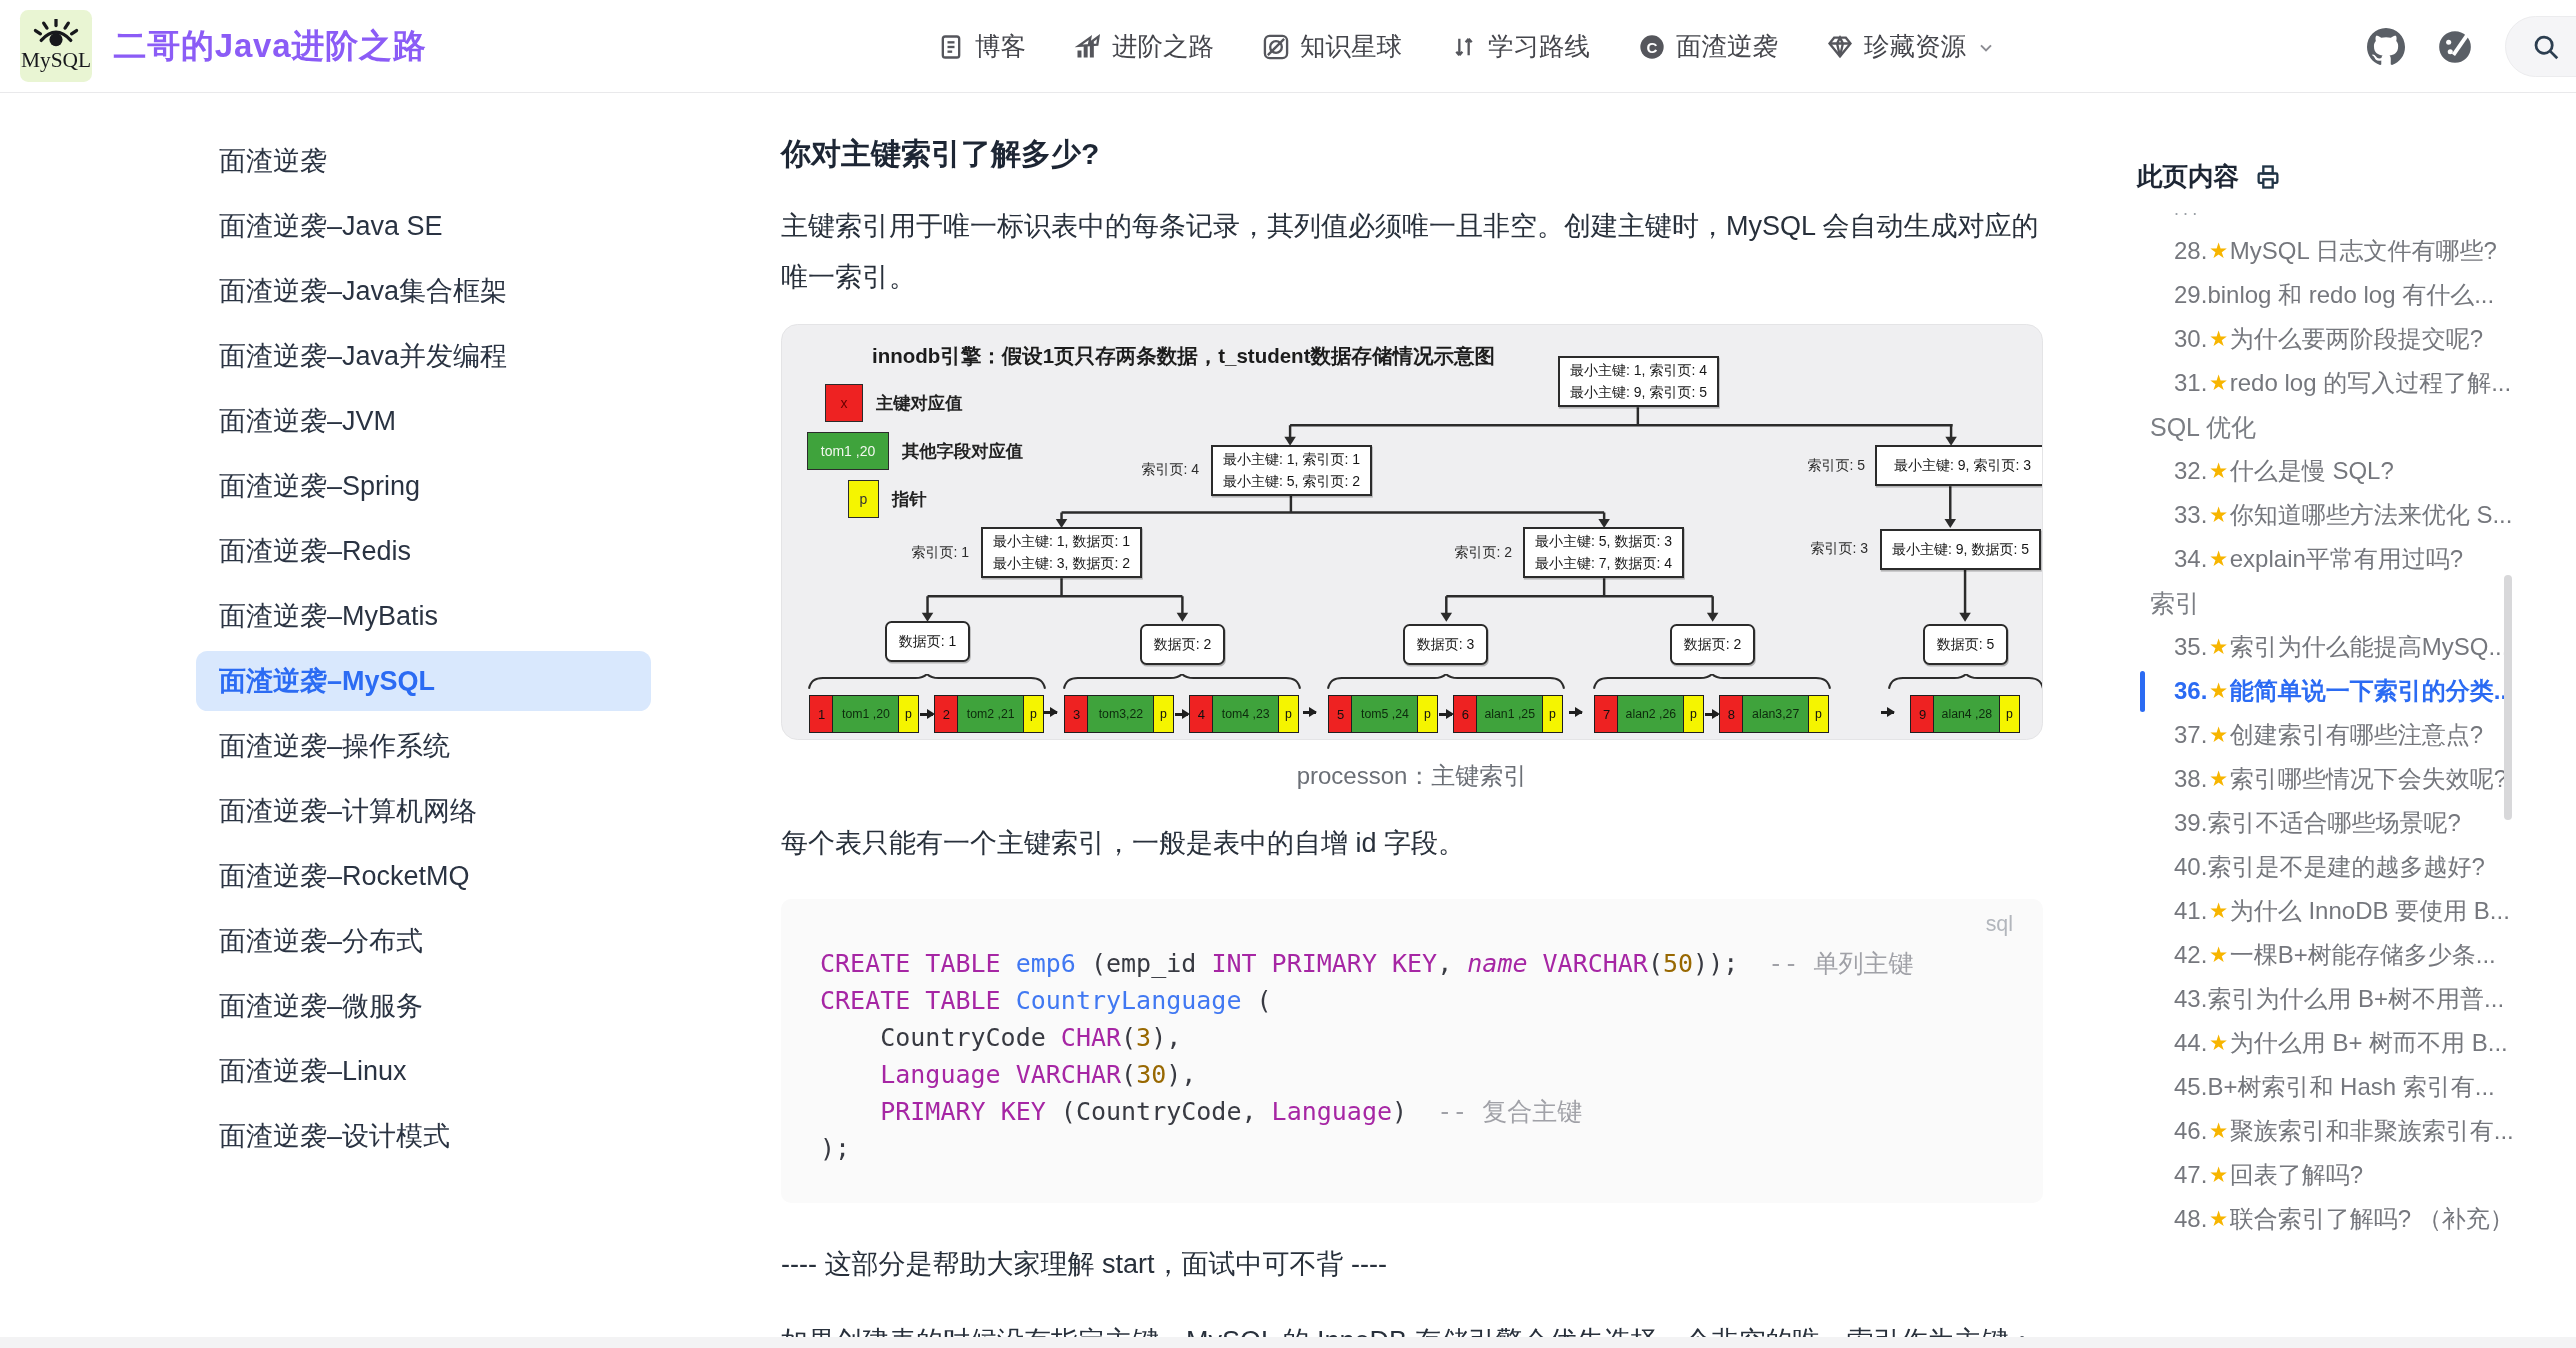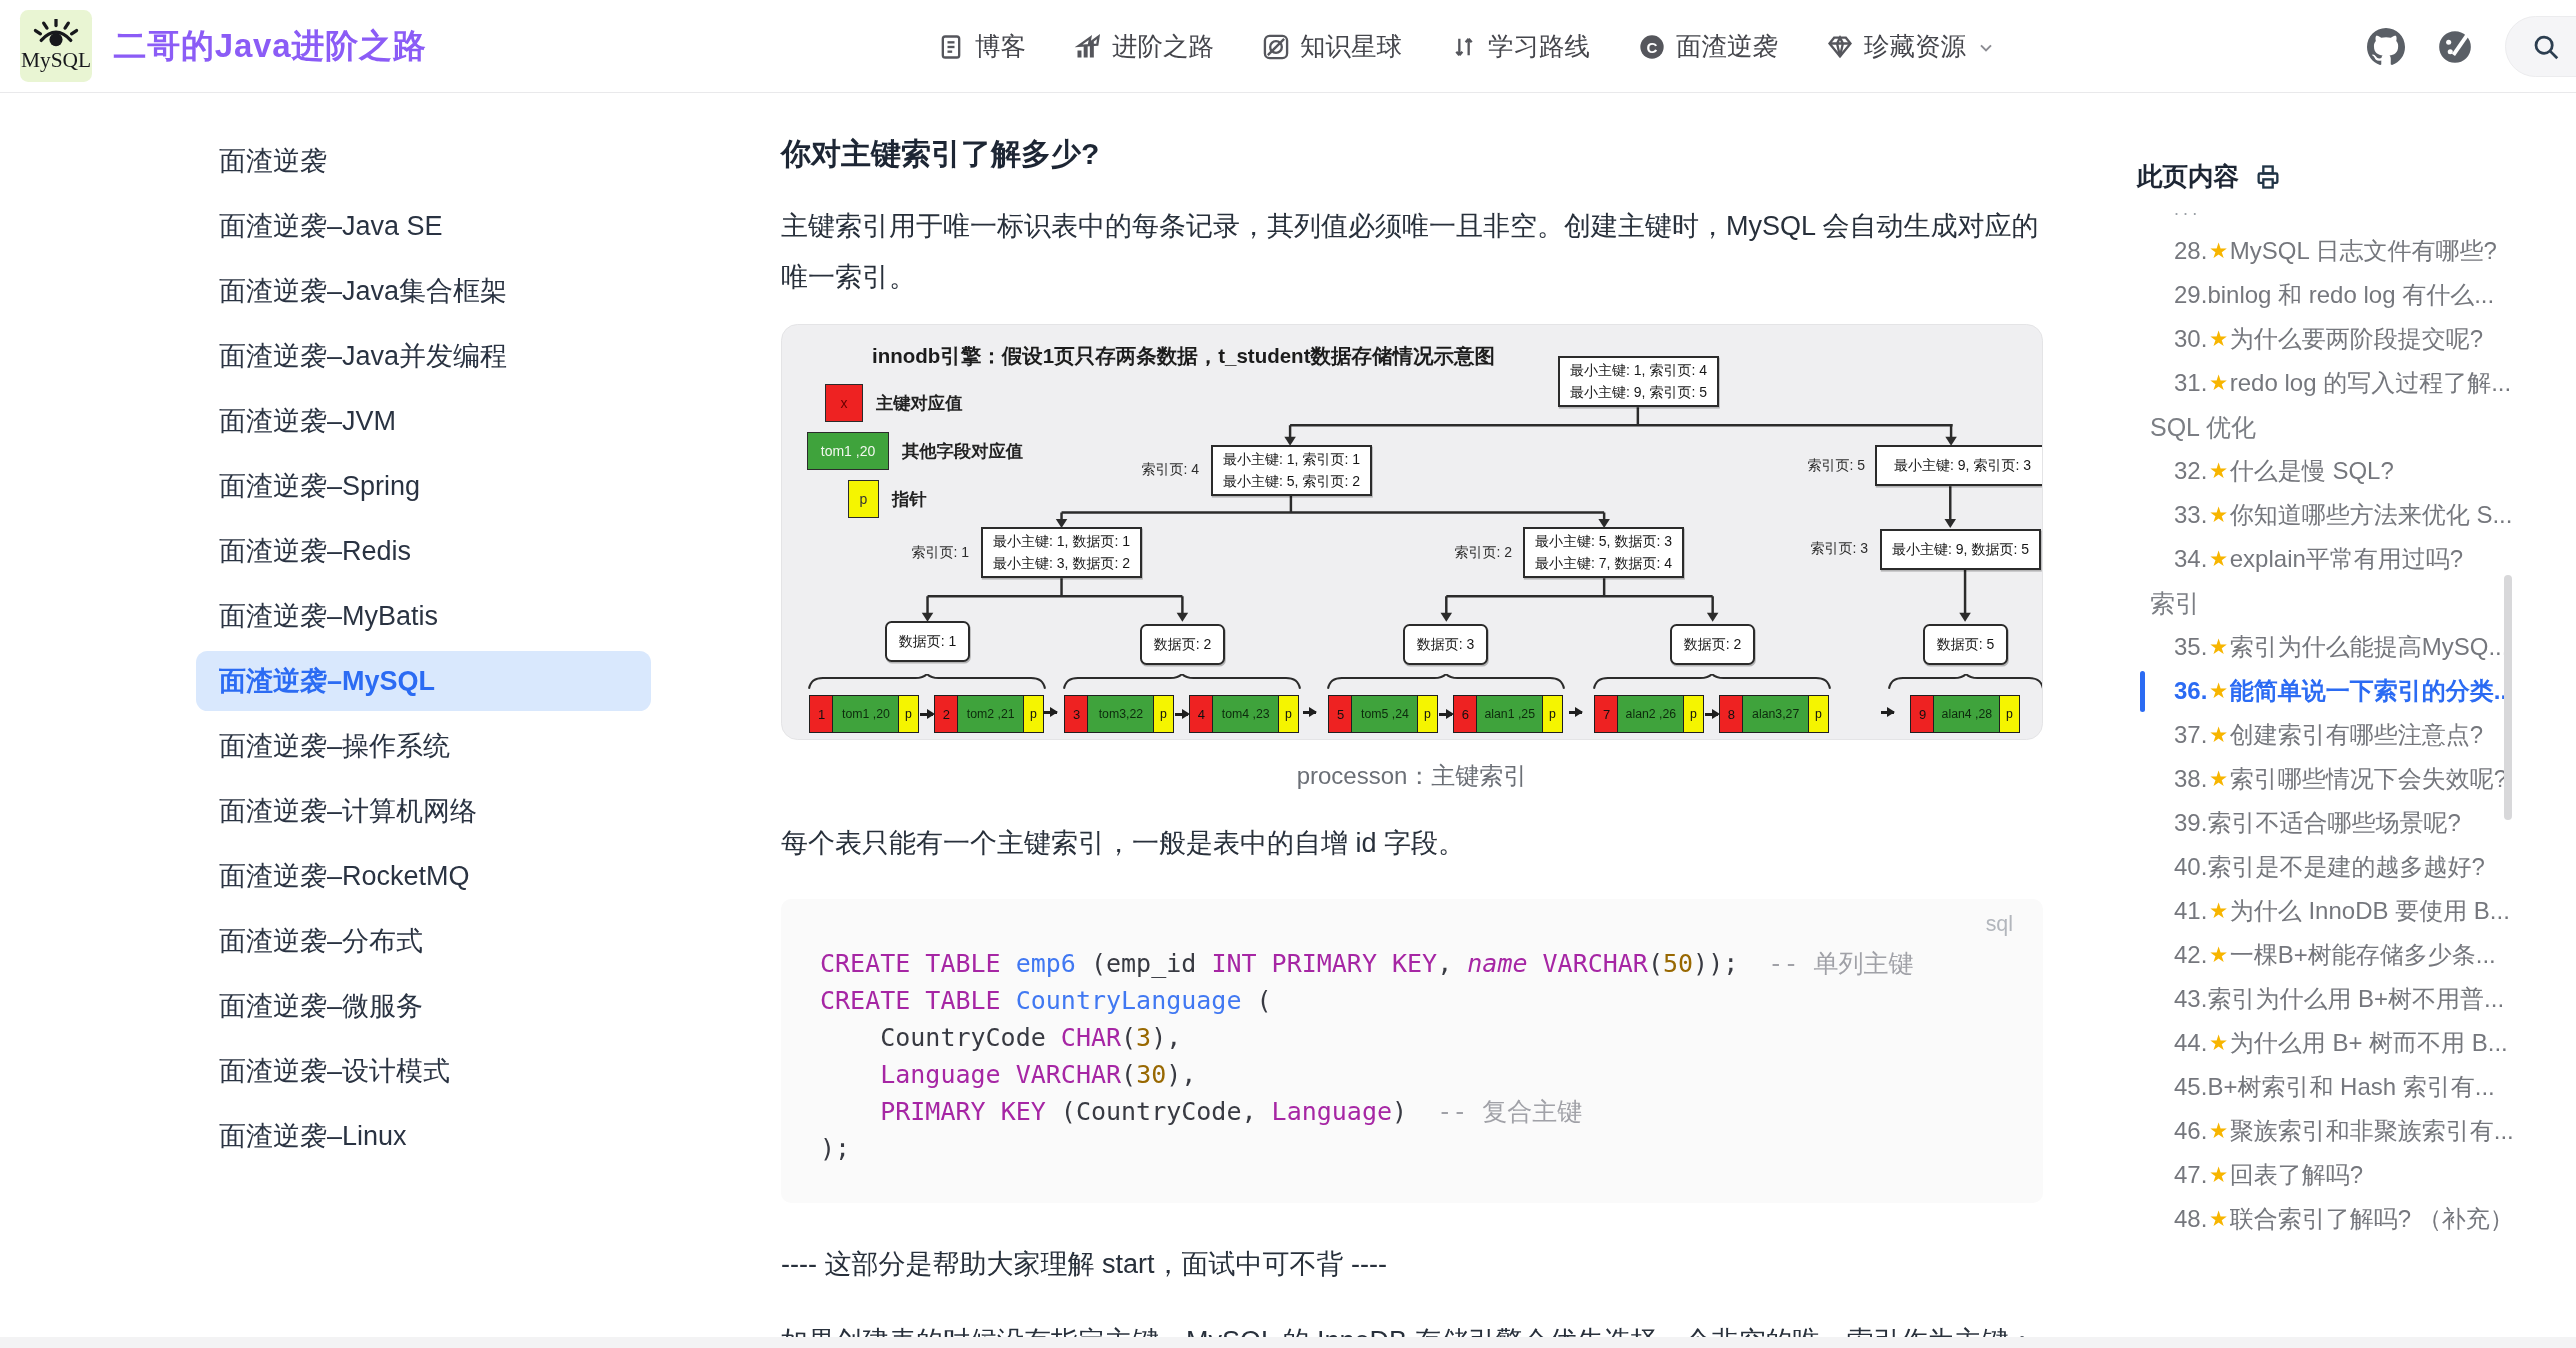--- a/index.html
+++ b/index.html
@@ -242,24 +242,24 @@
     <div class="side-item">
       <span>面渣逆袭–RocketMQ</span>
     </div>
     <div class="side-item">
       <span>面渣逆袭–分布式</span>
     </div>
     <div class="side-item">
       <span>面渣逆袭–微服务</span>
     </div>
     <div class="side-item">
+      <span>面渣逆袭–Linux</span>
+    </div>
+    <div class="side-item">
       <span>面渣逆袭–设计模式</span>
-    </div>
-    <div class="side-item">
-      <span>面渣逆袭–Linux</span>
     </div>
   </nav>
 
 <main class="main">
   <h3 class="h3">你对主键索引了解多少?</h3>
   <p class="para">主键索引用于唯一标识表中的每条记录，其列值必须唯一且非空。创建主键时，MySQL 会自动生成对应的唯一索引。</p>
 
   <figure class="dg">
     <div class="dg-title">innodb引擎：假设1页只存两条数据，t_student数据存储情况示意图</div>
     <div id="dg-legend">

